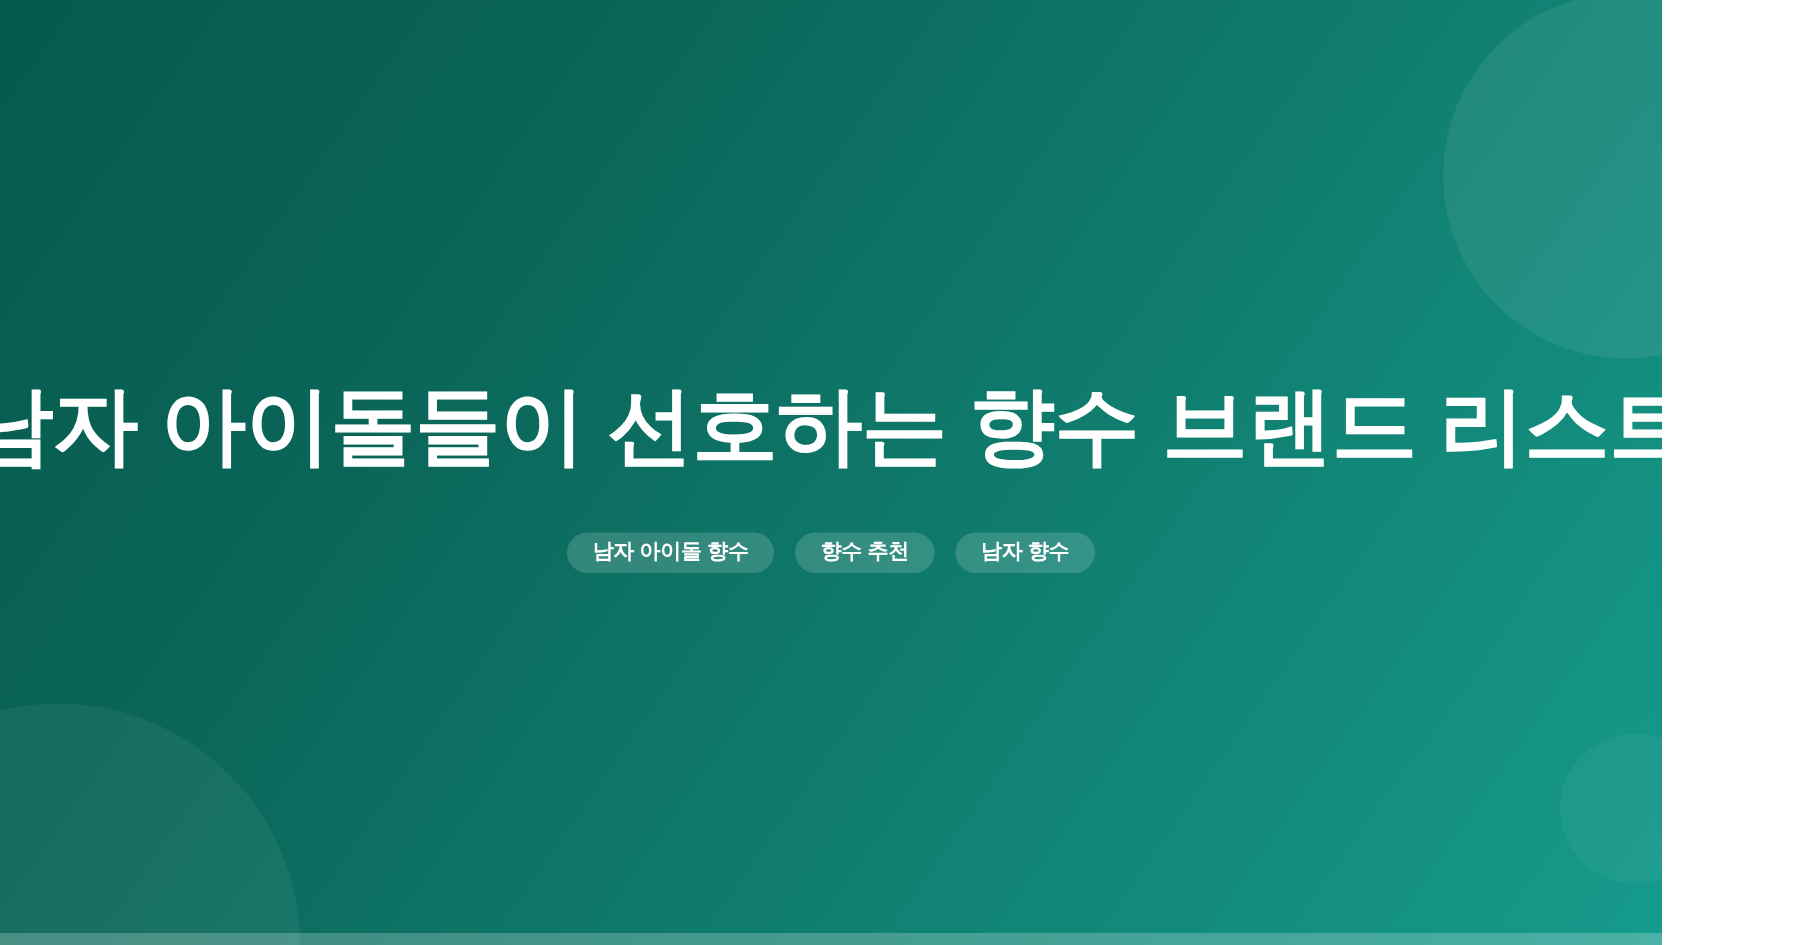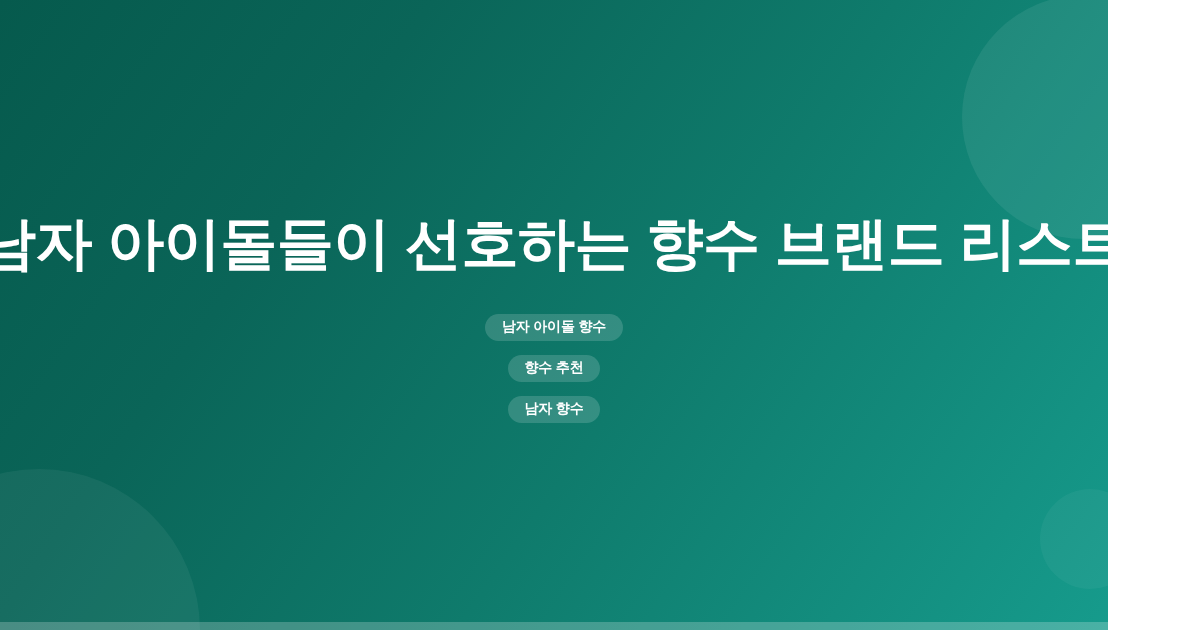--- a/index.html
+++ b/index.html
@@ -81,22 +81,20 @@
     font-weight: bold;
     line-height: 1.28;
     letter-spacing: -0.5px;
     text-align: center;
     white-space: nowrap;
   }
 
   .tags {
     margin-top: 34px;
     display: flex;
-    flex-direction: column;
-    align-items: center;
     justify-content: center;
     gap: 14px;
   }
 
   .tag {
     display: inline-flex;
     align-items: center;
     justify-content: center;
     height: 27px;
     padding: 0 17px;

